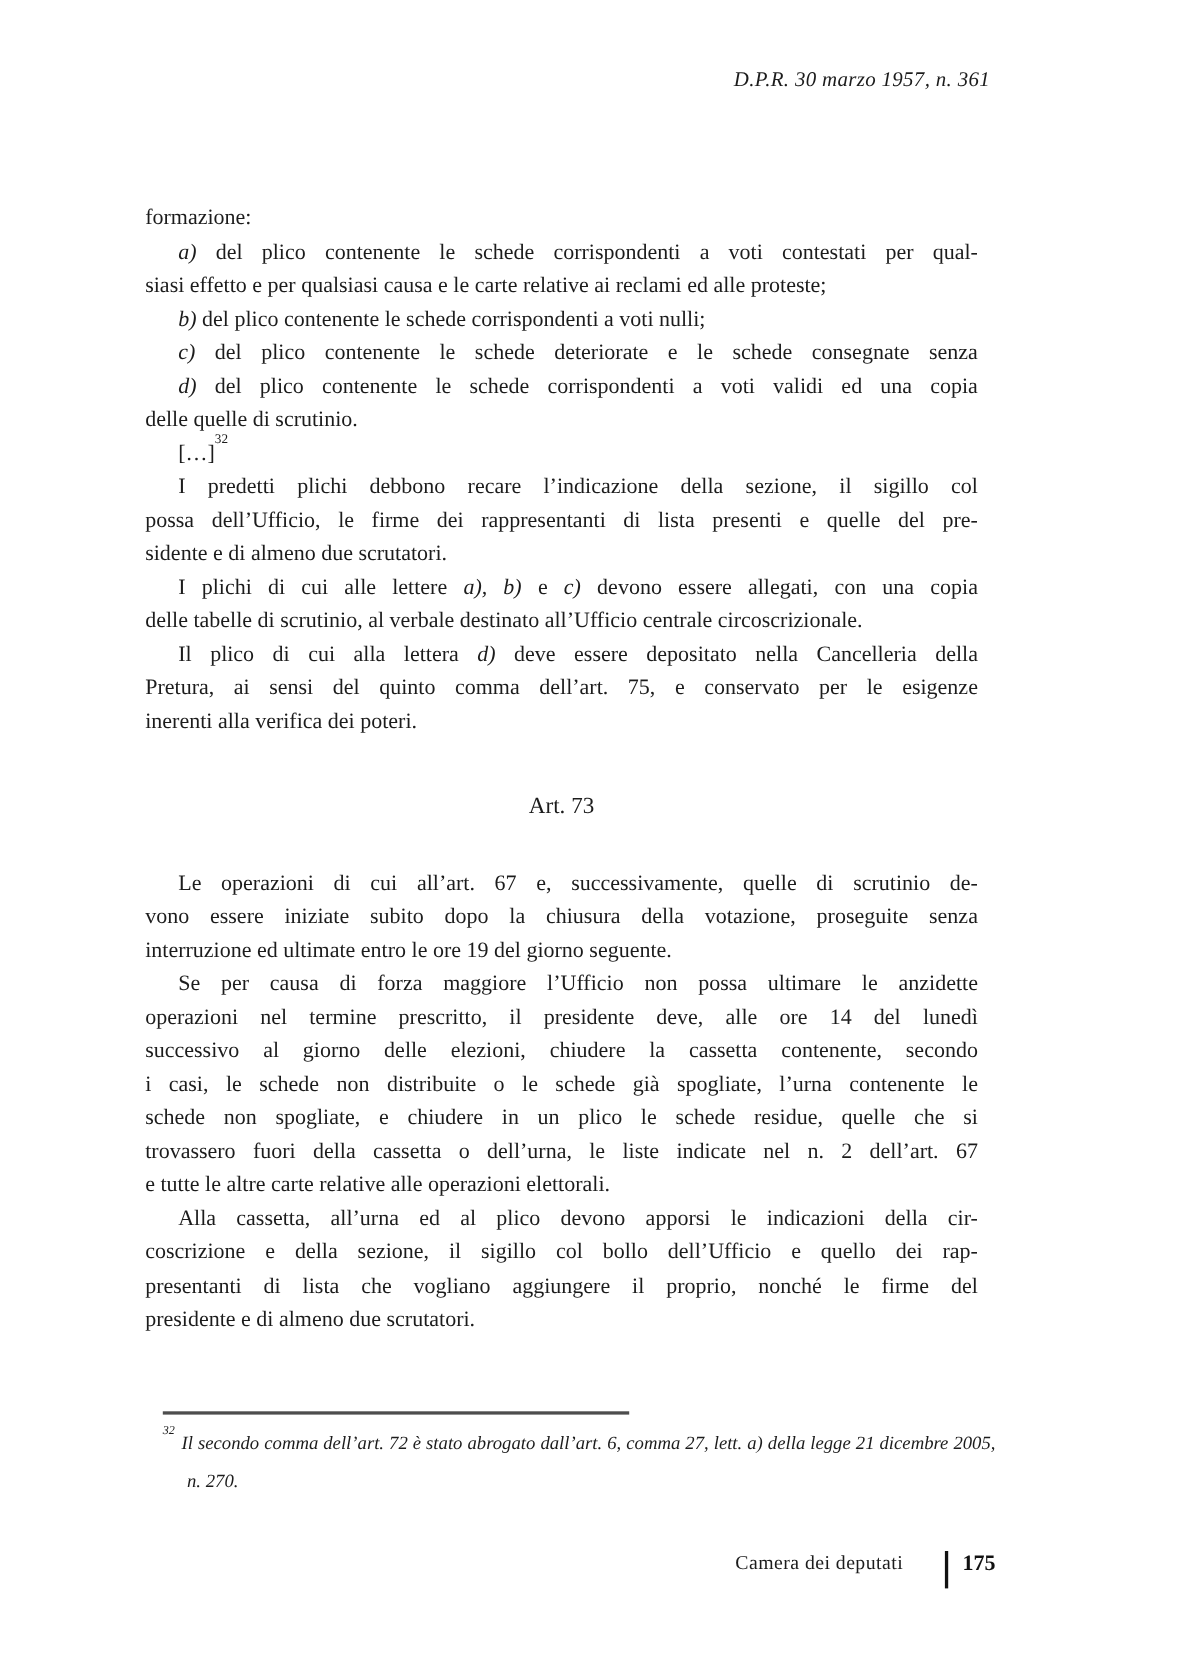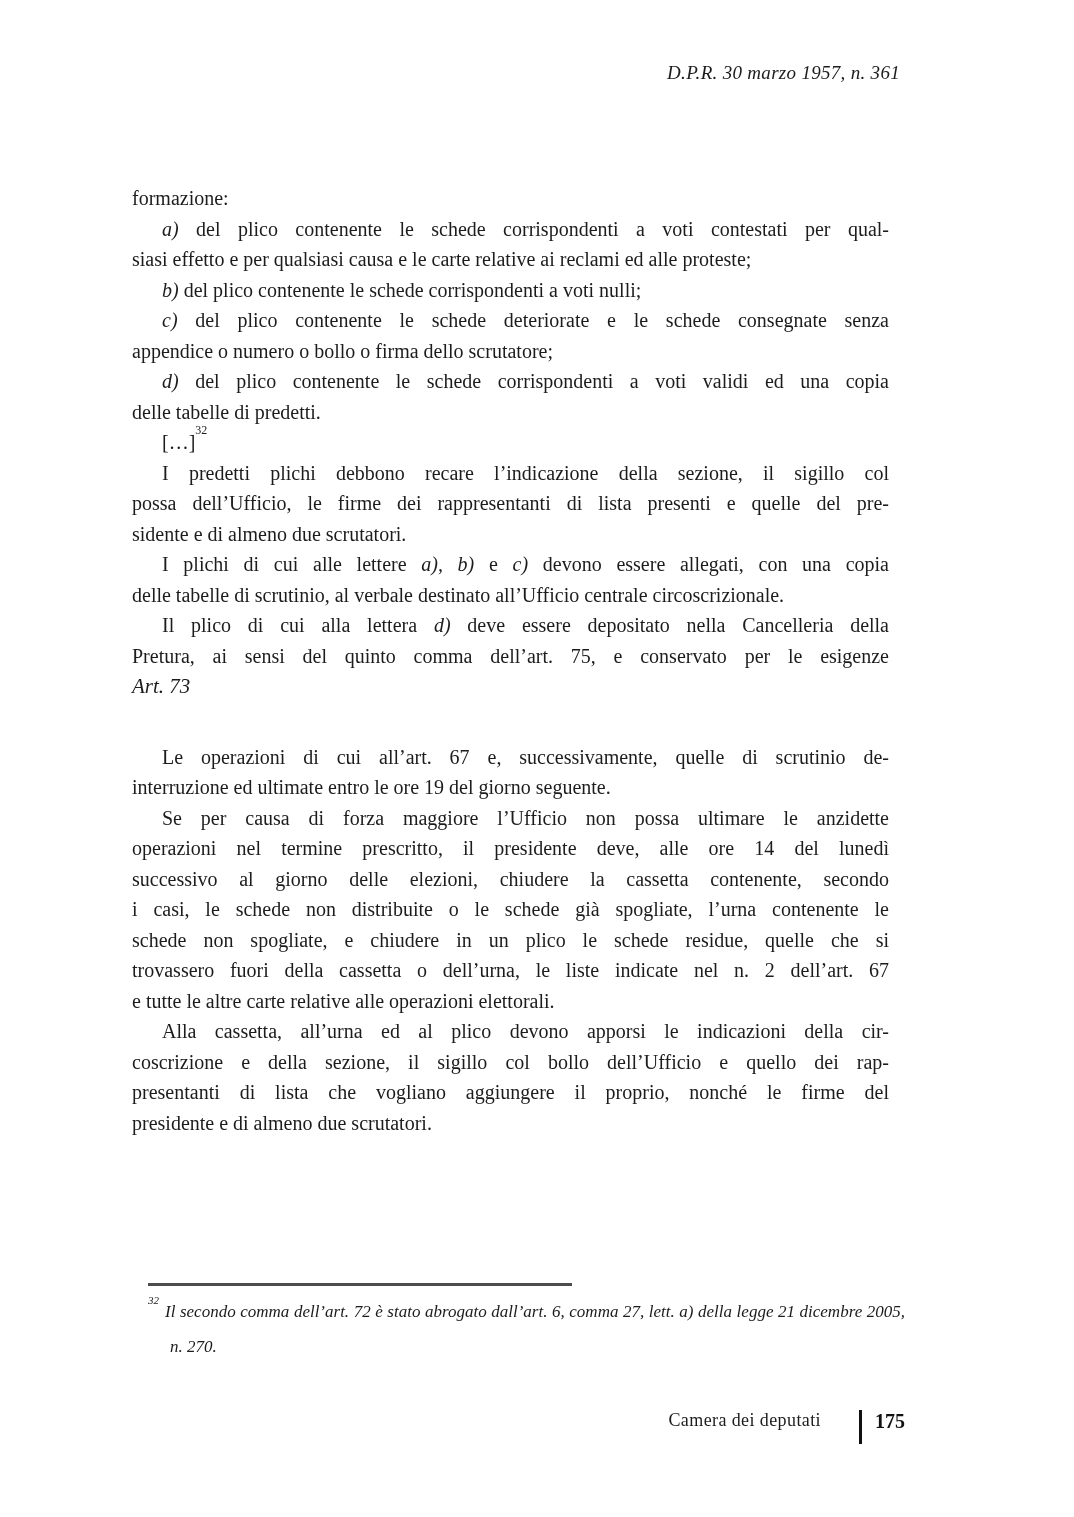--- a/index.html
+++ b/index.html
@@ -41,22 +41,23 @@
     text-align-last: justify;
   }
   .line.ind { padding-left: 30px; }
   .line sup {
     font-size: 12px;
     line-height: 0;
     position: relative;
     top: -7px;
   }
   .article-heading {
-    font-style: italic;
+    text-align: center;
     font-size: 21px;
+    margin-top: 46px;
     margin-bottom: 40px;
   }
   .footnote-rule {
     position: absolute;
     left: 148px;
     top: 1283px;
     width: 424px;
     height: 3px;
     background: #4d4d4d;
   }
@@ -118,45 +119,46 @@
       </div>
       <div class="para">
         <div class="line just ind"><i>a)</i> del plico contenente le schede corrispondenti a voti contestati per qual-</div>
         <div class="line">siasi effetto e per qualsiasi causa e le carte relative ai reclami ed alle proteste;</div>
       </div>
       <div class="para">
         <div class="line ind"><i>b)</i> del plico contenente le schede corrispondenti a voti nulli;</div>
       </div>
       <div class="para">
         <div class="line just ind"><i>c)</i> del plico contenente le schede deteriorate e le schede consegnate senza</div>
-        <div class="line">appendice o numero o bollo o firma dello scrutatore;</div>
       </div>
       <div class="para">
         <div class="line just ind"><i>d)</i> del plico contenente le schede corrispondenti a voti validi ed una copia</div>
-        <div class="line">delle tabelle di predetti.</div>
+        <div class="line">delle quelle di scrutinio.</div>
       </div>
       <div class="para">
         <div class="line ind">[…]<sup>32</sup></div>
       </div>
       <div class="para">
         <div class="line just ind">I predetti plichi debbono recare l’indicazione della sezione, il sigillo col</div>
         <div class="line just">possa dell’Ufficio, le firme dei rappresentanti di lista presenti e quelle del pre-</div>
         <div class="line">sidente e di almeno due scrutatori.</div>
       </div>
       <div class="para">
         <div class="line just ind">I plichi di cui alle lettere <i>a), b)</i> e <i>c)</i> devono essere allegati, con una copia</div>
         <div class="line">delle tabelle di scrutinio, al verbale destinato all’Ufficio centrale circoscrizionale.</div>
       </div>
       <div class="para">
         <div class="line just ind">Il plico di cui alla lettera <i>d)</i> deve essere depositato nella Cancelleria della</div>
         <div class="line just">Pretura, ai sensi del quinto comma dell’art. 75, e conservato per le esigenze</div>
+        <div class="line">inerenti alla verifica dei poteri.</div>
       </div>
       <div class="article-heading">Art. 73</div>
       <div class="para">
         <div class="line just ind">Le operazioni di cui all’art. 67 e, successivamente, quelle di scrutinio de-</div>
+        <div class="line just">vono essere iniziate subito dopo la chiusura della votazione, proseguite senza</div>
         <div class="line">interruzione ed ultimate entro le ore 19 del giorno seguente.</div>
       </div>
       <div class="para">
         <div class="line just ind">Se per causa di forza maggiore l’Ufficio non possa ultimare le anzidette</div>
         <div class="line just">operazioni nel termine prescritto, il presidente deve, alle ore 14 del lunedì</div>
         <div class="line just">successivo al giorno delle elezioni, chiudere la cassetta contenente, secondo</div>
         <div class="line just">i casi, le schede non distribuite o le schede già spogliate, l’urna contenente le</div>
         <div class="line just">schede non spogliate, e chiudere in un plico le schede residue, quelle che si</div>
         <div class="line just">trovassero fuori della cassetta o dell’urna, le liste indicate nel n. 2 dell’art. 67</div>
         <div class="line">e tutte le altre carte relative alle operazioni elettorali.</div>

